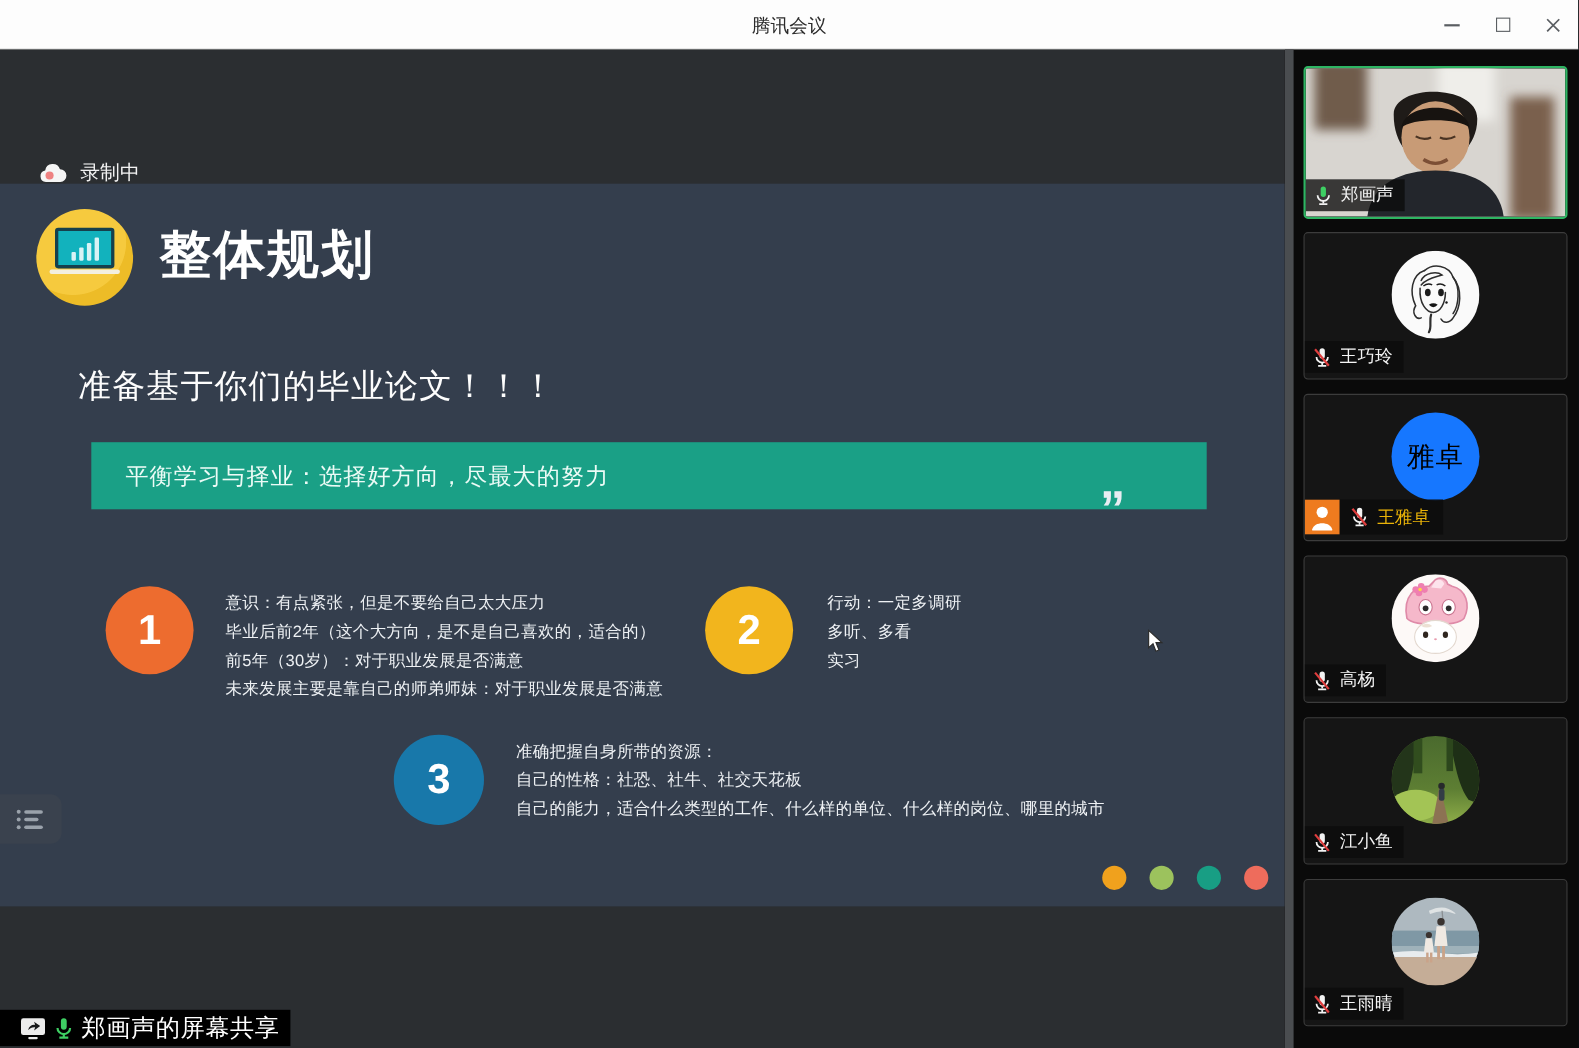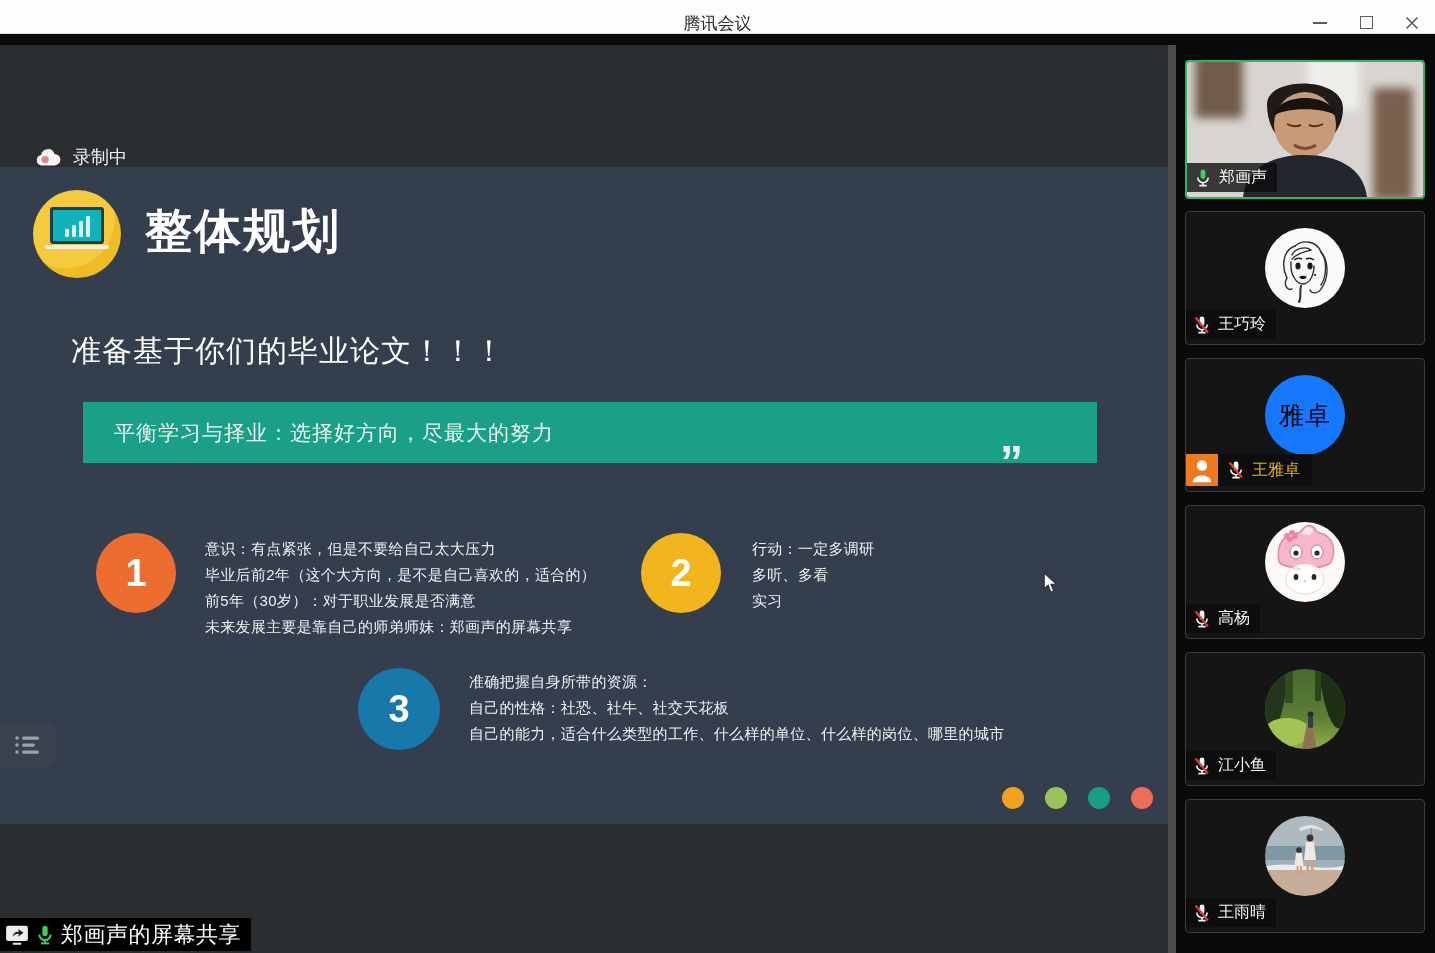--- a/index.html
+++ b/index.html
@@ -1,21 +1,21 @@
 <!DOCTYPE html>
 <html><head>
 <meta charset="utf-8">
 <style>
   * { margin:0; padding:0; box-sizing:border-box; }
   html,body { background:#000; }
   body { font-family:"Liberation Sans","DejaVu Sans",sans-serif; }
   #app { position:relative; width:1435px; height:953px; overflow:hidden; background:#0a0a0a; }
 
   
-  .titlebar { position:absolute; left:0; top:0; width:1435px; height:34px; background:#fdfdfd; border-bottom:1px solid #d9d9d9; }
+  .titlebar { position:absolute; left:0; top:0; width:1435px; height:45px; background:#fdfdfd; border-bottom:1px solid #d9d9d9; }
   .win-title { position:absolute; left:50%; top:12px; transform:translateX(-50%); font-size:17px; color:#2b2b2b; }
   .win-controls { position:absolute; right:0; top:0; height:45px; display:flex; align-items:center; }
   .wc { width:46px; height:45px; display:flex; align-items:center; justify-content:center; cursor:pointer; }
   .wc-min { width:14px; height:2px; background:#5a5e62; }
   .wc-max { width:13px; height:13px; border:1.5px solid #5a5e62; }
 
   
   .main { position:absolute; left:0; top:45px; width:1168px; height:908px; background:#2b2e31; }
   .recording { position:absolute; left:34px; top:100px; display:flex; align-items:center; gap:11px; }
   .recording span { color:#f2f2f2; font-size:18px; }
@@ -32,30 +32,30 @@
   .banner { position:absolute; left:83px; top:235px; width:1014px; height:61px; background:#1aa086; display:flex; align-items:center; }
   .banner span { margin-left:31px; font-size:21px; color:#ecfbf6; letter-spacing:1px; }
   .quote { position:absolute; left:1000px; top:272px; font-size:46px; font-weight:700; color:#e9edf2; line-height:1; }
   .pt-circle { position:absolute; width:80px; height:80px; border-radius:50%; display:flex; align-items:center; justify-content:center; color:#fff; font-size:38px; font-weight:700; }
   .c1 { left:96px; top:366px; background:#ed6c2f; }
   .c2 { left:641px; top:366px; background:#f2b51d; }
   .c3 { left:358px; top:501px; width:82px; height:82px; background:#1878aa; }
   .pt-text { position:absolute; color:#eef1f4; font-size:15px; line-height:26px; letter-spacing:.3px; white-space:nowrap; }
   .t1 { left:205px; top:369px; }
   .t2 { left:752px; top:369px; }
-  .t3 { left:469px; top:504px;font-family:Liberation Mono, monospace; }
+  .t3 { left:469px; top:504px; }
   .page-dots { position:absolute; left:1002px; top:620px; display:flex; gap:21px; }
   .page-dots b { width:22px; height:22px; border-radius:50%; }
   .d1{background:#f0a11d}.d2{background:#9cc25d}.d3{background:#189e84}.d4{background:#ee6c5c}
 
   
   .list-btn { position:absolute; left:0; top:677px; width:56px; height:45px; background:#3a424e; border-radius:0 10px 10px 0; display:flex; align-items:center; justify-content:center; cursor:pointer; }
 
   
-  .share-banner { position:absolute; left:0; top:873px; height:33px; background:#000000; display:flex; align-items:center; padding:0 10px 0 5px; gap:5px; }
+  .share-banner { position:absolute; left:0; top:873px; height:33px; background:#000000; display:flex; align-items:center; padding:0 10px 0 18px; gap:5px; }
   .share-banner span { color:#ffffff; font-size:22px; letter-spacing:.5px; }
 
   .cursor { position:absolute; left:1043px; top:527px; }
 
   
   .sidebar { position:absolute; left:1168px; top:45px; width:267px; height:908px; background:#0a0a0a; }
   .sidebar-edge { position:absolute; left:0; top:0; width:8px; height:908px; background:#4a4d50; }
   .tile { position:absolute; left:17px; width:240px; height:134px; background:#151515; border:1px solid #3c3c3c; border-radius:4px; overflow:hidden; cursor:pointer; }
   .tile-active { height:139px; border:2px solid #2eb563; background:#222; }
   .vidfill { position:absolute; left:0; top:0; width:100%; height:100%; }
@@ -121,21 +121,21 @@
       </div>
       <div class="quote">”</div>
 
       <div class="pt-circle c1">
           <span>1</span>
         </div>
       <div class="pt-text t1">
         <div>意识：有点紧张，但是不要给自己太大压力</div>
         <div>毕业后前2年（这个大方向，是不是自己喜欢的，适合的）</div>
         <div>前5年（30岁）：对于职业发展是否满意</div>
-        <div>未来发展主要是靠自己的师弟师妹：郑画声的屏幕共享</div>
+        <div>未来发展主要是靠自己的师弟师妹：对于职业发展是否满意</div>
       </div>
 
       <div class="pt-circle c2">
           <span>2</span>
         </div>
       <div class="pt-text t2">
         <div>行动：一定多调研</div>
         <div>多听、多看</div>
         <div>实习</div>
       </div>

